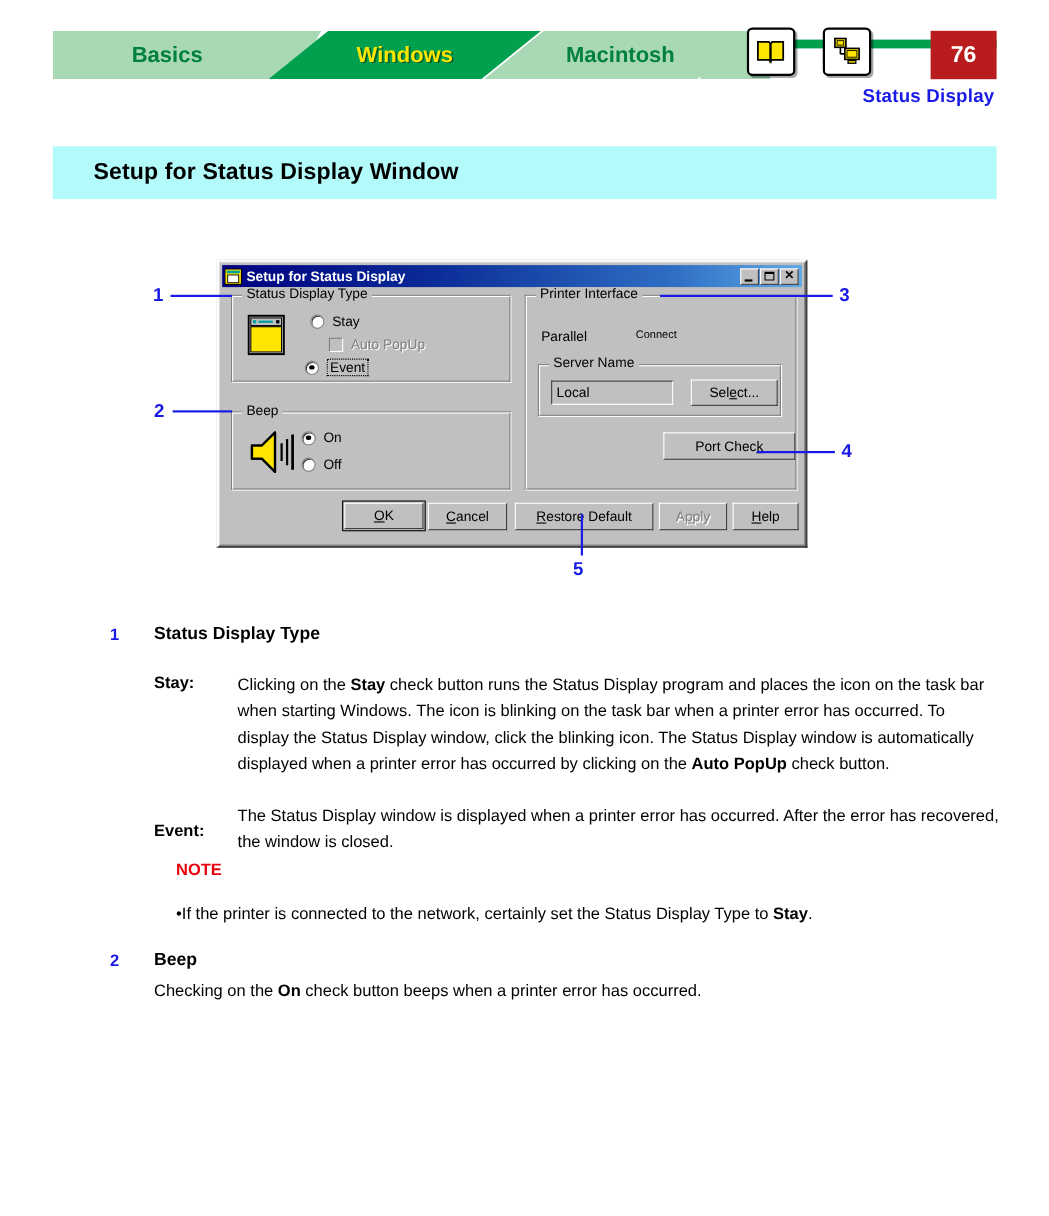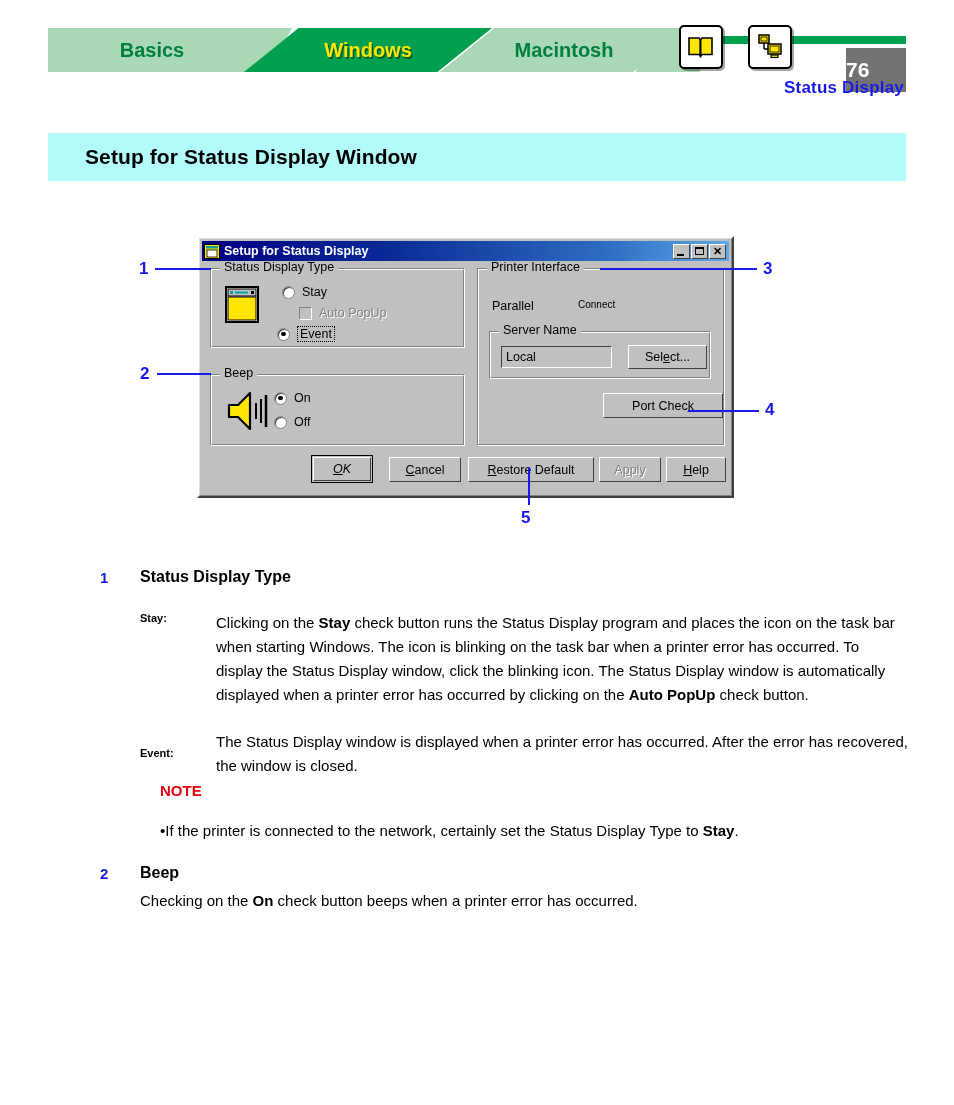--- a/index.html
+++ b/index.html
@@ -81,27 +81,27 @@
     width: 306px;
     height: 8px;
     background: #00a04e;
   }
   #page-number-box {
     position: absolute;
     left: 846px;
     top: 28px;
     width: 60px;
     height: 44px;
-    background: #737373;
+    background: #b91c1c;
     color: #ffffff;
     font-weight: bold;
     font-size: 21px;
     display: flex;
     align-items: center;
-    margin-top: 20px;
+    justify-content: center;
   }
 
   .hdr-icon-btn {
     position: absolute;
     top: 25px;
     width: 40px;
     height: 40px;
     background: #ffffff;
     border: 2px solid #000000;
     border-radius: 5px;
@@ -382,21 +382,21 @@
     position: absolute;
     left: 140px;
     font-weight: bold;
     font-size: 16px;
     color: #000000;
   }
   .term {
     position: absolute;
     left: 140px;
     font-weight: bold;
-    font-size: 11px;
+    font-size: 15px;
   }
   .para {
     position: absolute;
     left: 216px;
     width: 692px;
     font-size: 15px;
     line-height: 24px;
     color: #000000;
     text-align: left;
   }
@@ -561,21 +561,21 @@
       <div class="btn" style="position:absolute;left:138px;top:13px;width:79px;height:24px;">
         <span><span>Sel</span><span class="acc">e</span><span>ct...</span></span>
       </div>
     </div>
 
     <div class="btn" style="position:absolute;left:125px;top:124px;width:120px;height:25px;">
       <span><span>Port Chec</span><span class="acc">k</span><span></span></span>
     </div>
   </div>
 
-  <div class="btn-default-ring" style="left:112px;top:217px;width:62px;height:28px;font-style:italic;">
+  <div class="btn-default-ring" style="left:112px;top:217px;width:76px;height:28px;">
     <div class="btn">
       <span><span></span><span class="acc">O</span><span>K</span></span>
     </div>
   </div>
 
   <div class="btn" style="position:absolute;left:190px;top:219px;width:72px;height:25px;">
     <span><span></span><span class="acc">C</span><span>ancel</span></span>
   </div>
 
   <div class="btn" style="position:absolute;left:269px;top:219px;width:126px;height:25px;">

